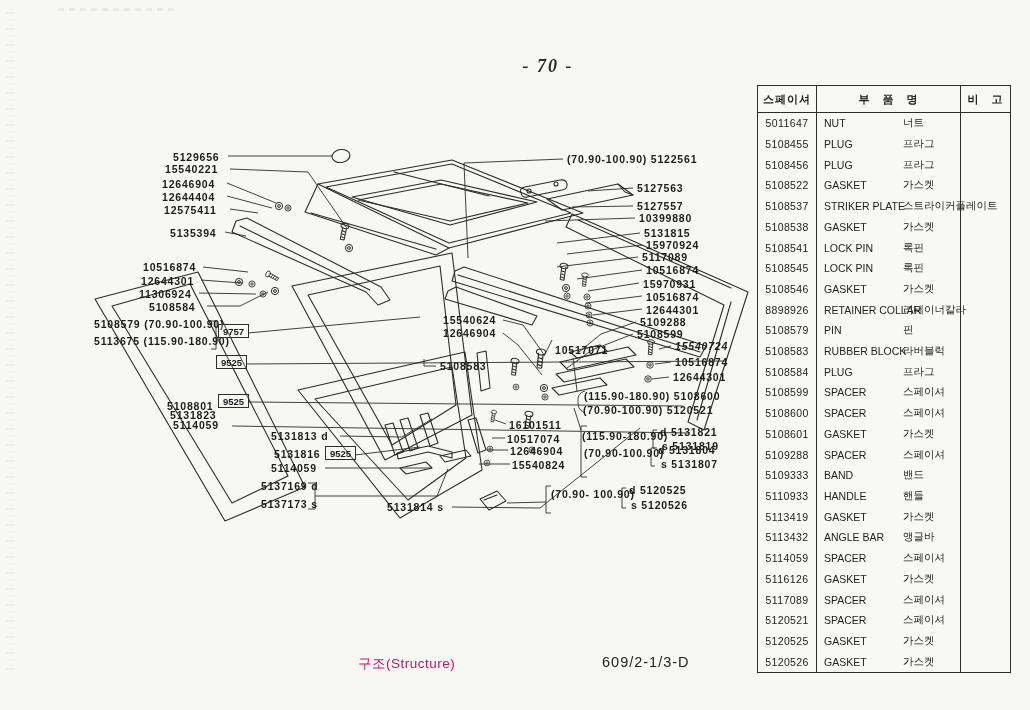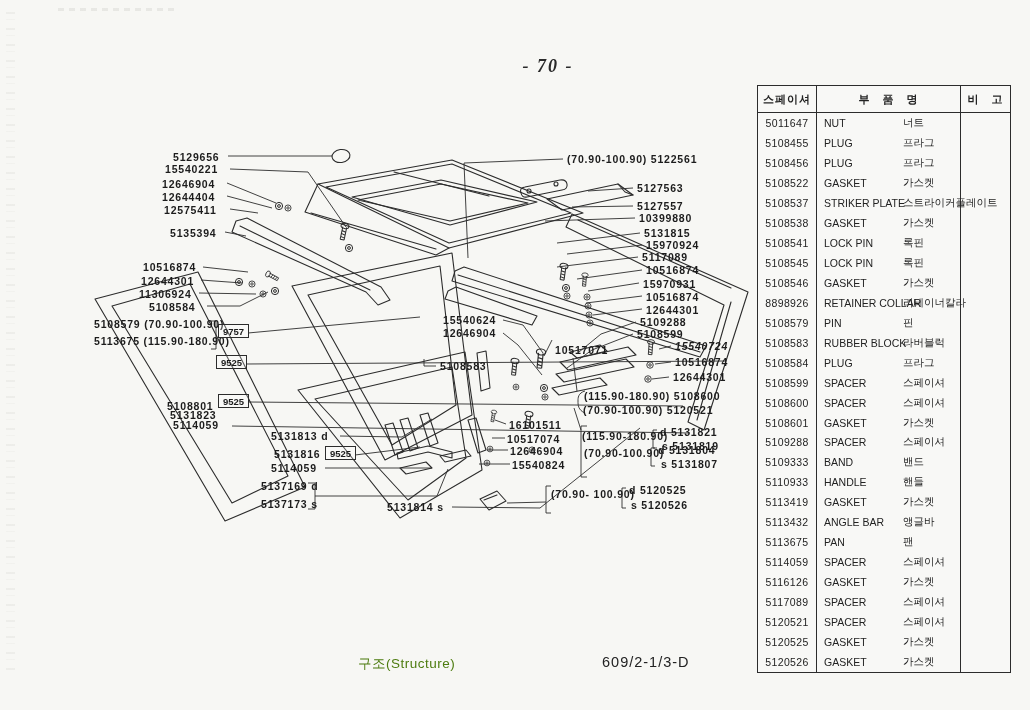--- a/index.html
+++ b/index.html
@@ -19,21 +19,21 @@
     position:absolute;left:58px;top:8px;width:120px;height:3px;
     background:repeating-linear-gradient(90deg,rgba(120,120,110,.3) 0 6px,transparent 6px 11px);
     opacity:.4;pointer-events:none;
   }
   .page-number{
     position:absolute;left:508px;top:56px;width:80px;text-align:center;
     font-family:"Liberation Serif", serif;font-style:italic;font-weight:700;
     font-size:18px;letter-spacing:2px;color:#2a2a2a;
   }
   .footer-kr{
-    position:absolute;left:358px;top:655px;font-size:13.5px;color:#4d7c0f;letter-spacing:.5px;
+    position:absolute;left:358px;top:655px;font-size:13.5px;color:#be185d;letter-spacing:.5px;
   }
   .footer-code{
     position:absolute;left:602px;top:654px;font-size:14.5px;color:#222;letter-spacing:1px;
   }
   svg.diagram{position:absolute;left:0;top:0;}
   
   .dlabel{
     position:absolute;font-size:10.5px;font-weight:700;letter-spacing:.8px;
     color:#1c1c1c;white-space:nowrap;line-height:11px;
   }
@@ -405,25 +405,20 @@
         <span class="c-no">5113419</span>
         <span class="c-name">GASKET<i class="kr" style="font-style: normal;">가스켓</i></span>
         <span class="c-rem"></span>
       </div>
       <div class="prow">
         <span class="c-no">5113432</span>
         <span class="c-name">ANGLE BAR<i class="kr" style="font-style: normal;">앵글바</i></span>
         <span class="c-rem"></span>
       </div>
       <div class="prow">
-        <span class="c-no">5113675</span>
-        <span class="c-name">PAN<i class="kr" style="font-style: normal;">팬</i></span>
-        <span class="c-rem"></span>
-      </div>
-      <div class="prow">
         <span class="c-no">5114059</span>
         <span class="c-name">SPACER<i class="kr" style="font-style: normal;">스페이셔</i></span>
         <span class="c-rem"></span>
       </div>
       <div class="prow">
         <span class="c-no">5116126</span>
         <span class="c-name">GASKET<i class="kr" style="font-style: normal;">가스켓</i></span>
         <span class="c-rem"></span>
       </div>
       <div class="prow">

